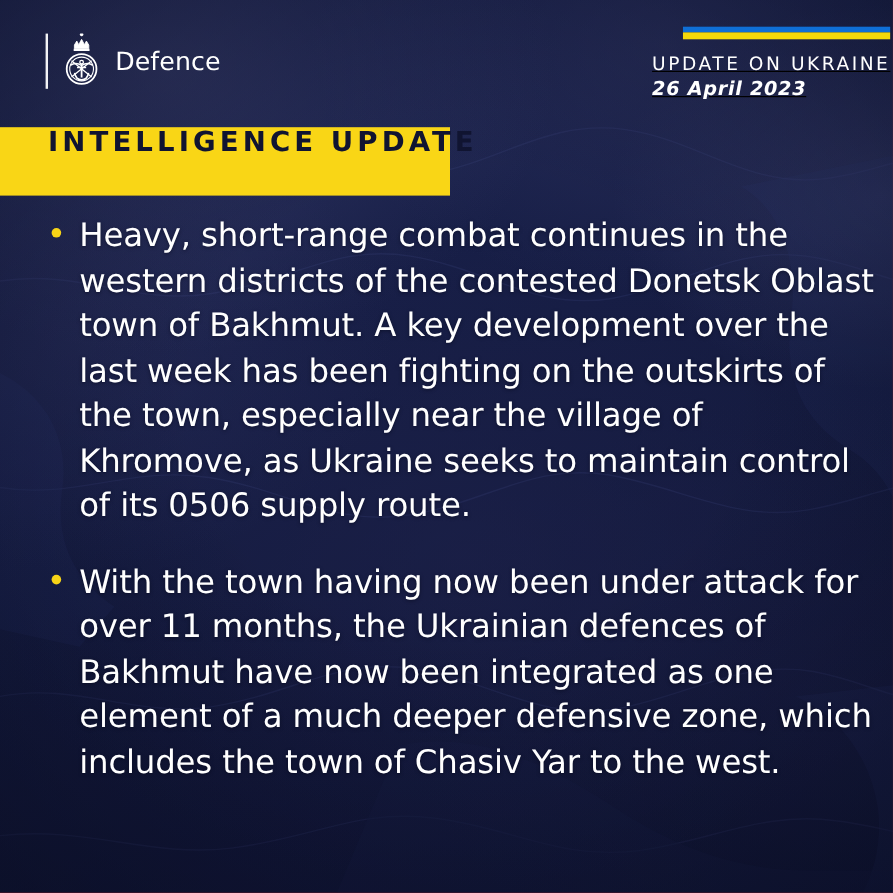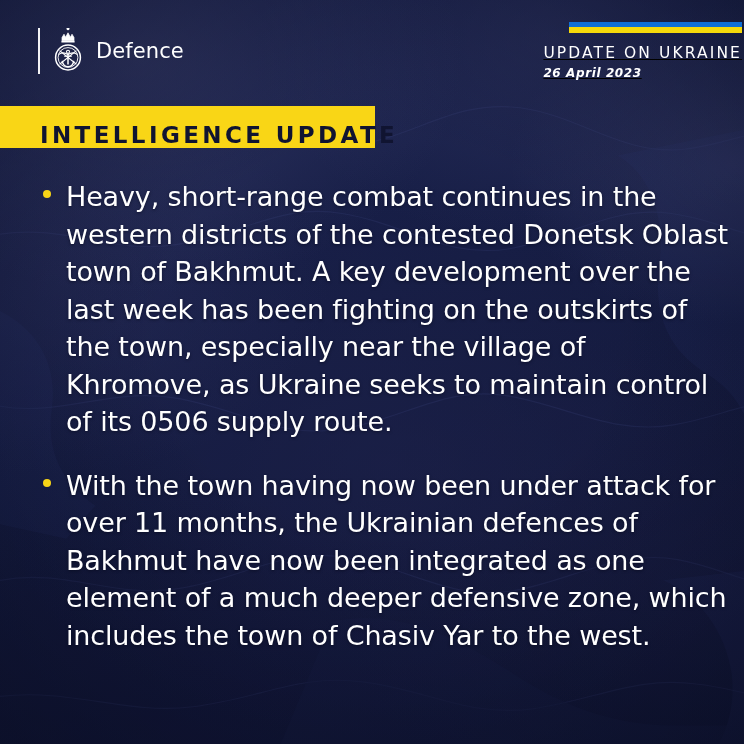--- a/index.html
+++ b/index.html
@@ -105,38 +105,38 @@
   .update-title {
     color: #ffffff;
     font-size: 15.5px;
     letter-spacing: 2.1px;
     font-weight: 400;
     line-height: 19px;
     white-space: nowrap;
   }
   .update-date {
     color: #ffffff;
-    font-size: 12px;
+    font-size: 16px;
     font-style: italic;
     font-weight: 700;
     letter-spacing: 0.6px;
     line-height: 21px;
     white-space: nowrap;
   }
 
   
   .banner {
     position: absolute;
     left: 0;
     top: 106px;
     width: 375px;
-    height: 42px;
+    height: 57px;
     background: #f9d616;
     display: flex;
-    align-items: flex-end;
+    align-items: flex-start;
   }
   .banner-text {
     color: #101431;
     font-size: 23px;
     font-weight: 700;
     letter-spacing: 3.4px;
     padding-left: 40px;
     white-space: nowrap;
   }
 

